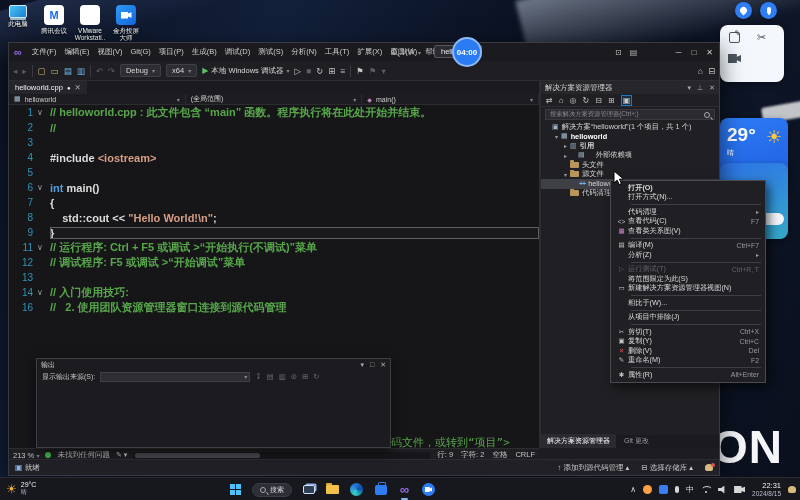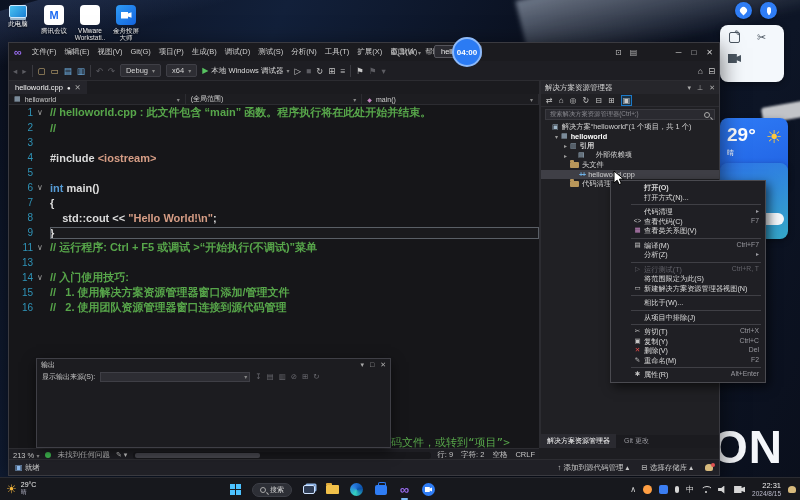--- a/index.html
+++ b/index.html
@@ -124,21 +124,21 @@
   #output-head { display:flex; align-items:center; height:11px; padding:0 4px; font-size:7px; color:#d0d0d0; }
   #output-head .ctrl { margin-left:auto; display:flex; gap:6px; color:#aaa; }
   #output-bar { display:flex; align-items:center; gap:5px; padding:0 5px; height:13px; }
   #output-bar .lb { font-size:7px; color:#c5c5c5; white-space:nowrap; }
   #output-src { width:150px; height:10px; background:#2d2d33; border:1px solid #3f3f46; position:relative; }
   #output-src::after { content:"▾"; position:absolute; right:2px; top:0; font-size:6px; color:#888; }
   .out-ic { font-size:7.5px; color:#6a6a70; }
 
   
   #ctx { left:610px; top:180px; width:156px; background:#1f1f24; border:1px solid #4a4a50; z-index:100; box-shadow:3px 4px 10px rgba(0,0,0,.6); padding:2px 0; }
-  .mrow { display:flex; align-items:flex-start; height:9.5px; padding:0 6px 0 4px; font-size:7.2px; color:#dcdcdc; white-space:nowrap;margin-left:16px; }
+  .mrow { display:flex; align-items:center; height:9.5px; padding:0 6px 0 4px; font-size:7.2px; color:#dcdcdc; white-space:nowrap; }
   .mrow .mic { width:13px; flex:none; font-size:6.5px; color:#c5c5c5; text-align:center; }
   .mrow .msh { margin-left:auto; color:#9a9aa0; font-size:6.8px; }
   .mrow .msub { margin-left:auto; color:#9a9aa0; font-size:6px; }
   .mrow.dis, .mrow.dis .msh, .mrow.dis .mic { color:#63636a; }
   .mrow.bold { font-weight:bold; }
   .msep { height:1px; background:#3f3f45; margin:2px 4px 2px 20px; }
   .mic.red { color:#f14c4c; } .mic.purple { color:#c586c0; }
 
   
   #cursor { left:613px; top:170px; z-index:300; }
@@ -345,23 +345,23 @@
         <div class="cline"><span class="ln">1</span><span class="mk">∨</span><span class="code"><span class="c-com">// helloworld.cpp : 此文件包含 “main” 函数。程序执行将在此处开始并结束。</span></span></div>
         <div class="cline"><span class="ln">2</span><span class="mk"></span><span class="code"><span class="c-com">//</span></span></div>
         <div class="cline"><span class="ln">3</span><span class="mk"></span><span class="code"></span></div>
         <div class="cline"><span class="ln">4</span><span class="mk"></span><span class="code"><span class="c-pln">#include </span><span class="c-str">&lt;iostream&gt;</span></span></div>
         <div class="cline"><span class="ln">5</span><span class="mk"></span><span class="code"></span></div>
         <div class="cline"><span class="ln">6</span><span class="mk">∨</span><span class="code"><span class="c-kw">int</span><span class="c-pln"> main()</span></span></div>
         <div class="cline"><span class="ln">7</span><span class="mk"></span><span class="code"><span class="c-pln">{</span></span></div>
         <div class="cline"><span class="ln">8</span><span class="mk"></span><span class="code"><span class="c-pln">    std::cout &lt;&lt; </span><span class="c-str">"Hello World!\n"</span><span class="c-pln">;</span></span></div>
         <div class="cline cur"><span class="ln">9</span><span class="mk"></span><span class="code"><span class="c-pln">}</span></span></div>
         <div class="cline"><span class="ln">11</span><span class="mk">∨</span><span class="code"><span class="c-com">// 运行程序: Ctrl + F5 或调试 &gt;“开始执行(不调试)”菜单</span></span></div>
+        <div class="cline"><span class="ln">12</span><span class="mk"></span><span class="code"><span class="c-com">// 调试程序: F5 或调试 &gt;“开始调试”菜单</span></span></div>
         <div class="cline"><span class="ln">13</span><span class="mk"></span><span class="code"></span></div>
         <div class="cline"><span class="ln">14</span><span class="mk">∨</span><span class="code"><span class="c-com">// 入门使用技巧:</span></span></div>
-        <div class="cline"><span class="ln">15</span><span class="mk"></span><span class="code"><span class="c-com">//   1. 使用解决方案资源管理器窗口添加/管理文件</span></span></div>
         <div class="cline"><span class="ln">16</span><span class="mk"></span><span class="code"><span class="c-com">//   2. 使用团队资源管理器窗口连接到源代码管理</span></span></div>
       </div>
     <div class="frag" style="left:382px;top:330px;">码文件，或转到“项目”&gt;</div>
 
   </div>
   <div id="vscroll">
       <div class="thumb"></div>
     </div>
 
   <div id="editor-bottom">
@@ -420,20 +420,25 @@
         </div>
         <div class="trow" style="padding-left: 21px; gap: 8px;">
           <span class="ex">▸</span>
           <span class="tic gly">▤</span>
           <span>外部依赖项</span>
         </div>
         <div class="trow" style="padding-left: 21px;">
           <span class="ex"></span>
           <span class="tic folder-ic"></span>
           <span>头文件</span>
+        </div>
+        <div class="trow" style="padding-left: 21px;">
+          <span class="ex">▾</span>
+          <span class="tic folder-ic"></span>
+          <span>源文件</span>
         </div>
         <div class="trow sel" style="padding-left: 30px;">
           <span class="ex"></span>
           <span class="tic cpp-ic">++</span>
           <span>helloworld.cpp</span>
         </div>
         <div class="trow" style="padding-left: 21px;">
           <span class="ex"></span>
           <span class="tic folder-ic"></span>
           <span>代码清理</span>

